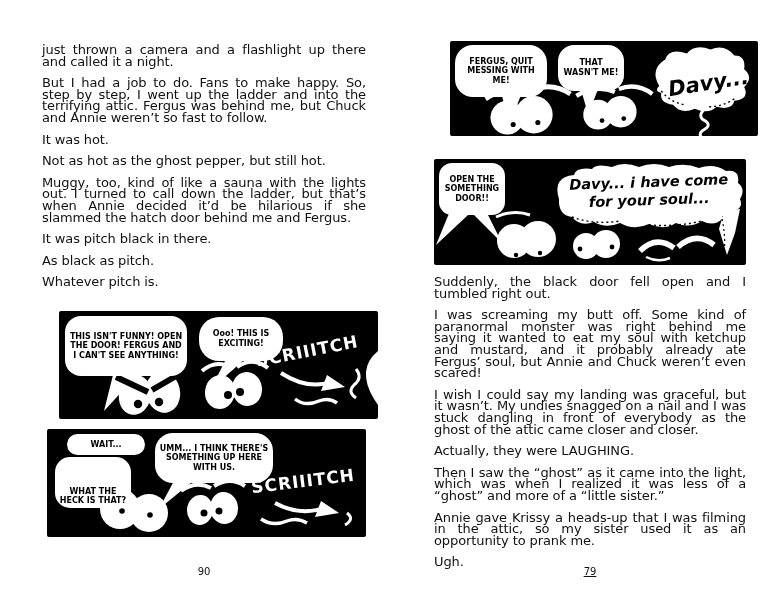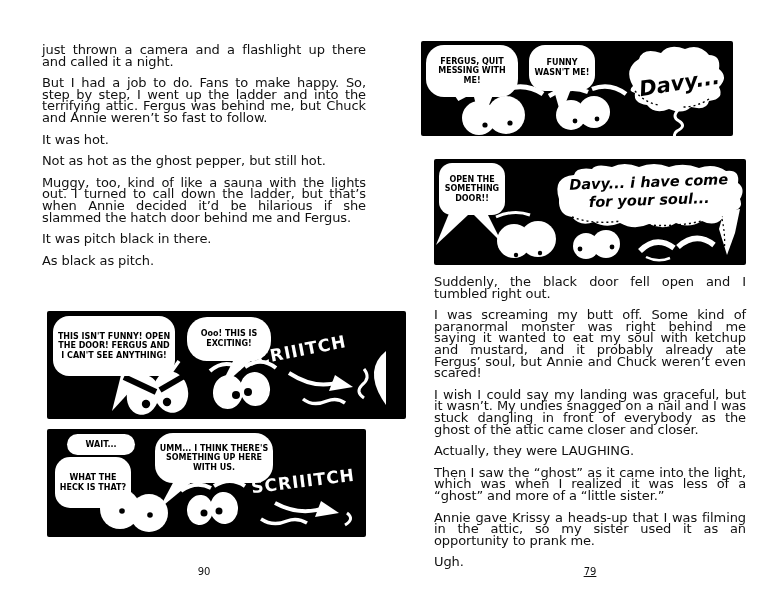--- a/index.html
+++ b/index.html
@@ -9,34 +9,34 @@
   .textcol{position:absolute;text-align:justify;font-size:13px;line-height:11.6px;
            letter-spacing:-0.1px;}
   .textcol p{margin:0 0 10px 0;}
   #left-text{left:42px;top:44px;width:324px;}
   #right-text{left:434px;top:276px;width:312px;}
   .pagenum{position:absolute;top:566px;font-size:10px;text-align:center;}
   #pagenum-left{left:42px;width:324px;}
   #pagenum-right{left:434px;width:312px;text-decoration:underline;}
   
   .panel{position:absolute;background:#000;overflow:hidden;border-radius:2px;}
-  #panel-l1{left:47px;top:311px;width:319px;height:108px;padding-left:40px;}
+  #panel-l1{left:59px;top:311px;width:319px;height:108px;}
   #panel-l2{left:47px;top:429px;width:319px;height:108px;}
-  #panel-r1{left:421px;top:41px;width:312px;height:95px;}
+  #panel-r1{left:450px;top:41px;width:264px;height:95px;padding-left:44px;}
   #panel-r2{left:434px;top:159px;width:312px;height:106px;}
   .panel svg.art{position:absolute;left:0;top:0;width:100%;height:100%;}
   
   .bubble{position:absolute;background:#fff;color:#000;font-weight:bold;
           font-size:8px;line-height:9.6px;text-align:center;
           display:flex;align-items:center;justify-content:center;
           padding:2px 4px;box-sizing:border-box;}
   .b-l1-1{left:6px;top:5px;width:122px;height:60px;border-radius:16px;}
   .b-l1-2{left:140px;top:6px;width:84px;height:44px;border-radius:20px;justify-content:flex-end;}
-  .b-l2-1a{left:20px;top:5px;width:68px;height:21px;border-radius:11px;}
-  .b-l2-1b{left:8px;top:28px;width:76px;height:51px;border-radius:15px;}
+  .b-l2-1a{left:20px;top:5px;width:78px;height:21px;border-radius:11px;}
+  .b-l2-1b{left:8px;top:28px;width:76px;height:51px;border-radius:15px;align-items:flex-end;}
   .b-l2-2{left:108px;top:4px;width:118px;height:50px;border-radius:18px;}
   .b-r1-1{left:5px;top:4px;width:92px;height:52px;border-radius:18px;}
   .b-r1-2{left:108px;top:4px;width:66px;height:46px;border-radius:16px;}
   .b-r2-1{left:5px;top:4px;width:66px;height:52px;border-radius:13px;}
   
   .sfx{position:absolute;color:#fff;font-weight:bold;font-size:17px;
        letter-spacing:1px;white-space:nowrap;}
   .sfx-l1{left:196px;top:30px;transform:rotate(-11deg);}
   .sfx-l2{left:204px;top:42px;transform:rotate(-7deg);}
   
@@ -52,20 +52,21 @@
 <div id="spread">
 
   <div id="left-text" class="textcol">
     <p>just thrown a camera and a flashlight up there and called it a night.</p>
     <p>But I had a job to do. Fans to make happy. So, step by step, I went up the ladder and into the terrifying attic. Fergus was behind me, but Chuck and Annie weren’t so fast to follow.</p>
     <p>It was hot.</p>
     <p>Not as hot as the ghost pepper, but still hot.</p>
     <p>Muggy, too, kind of like a sauna with the lights out. I turned to call down the ladder, but that’s when Annie decided it’d be hilarious if she slammed the hatch door behind me and Fergus.</p>
     <p>It was pitch black in there.</p>
     <p>As black as pitch.</p>
+    <p>Whatever pitch is.</p>
   </div>
 
   <div class="panel" id="panel-l1">
     <svg class="art" viewBox="0 0 319 108">
 
       <polygon points="55,60 78,64 45,100" fill="#fff"></polygon>
       <polygon points="168,46 186,48 152,78" fill="#fff"></polygon>
 
       <g>
         <ellipse cx="76" cy="84" rx="16" ry="20" fill="#fff" transform="rotate(12 76 84)"></ellipse>
@@ -174,21 +175,21 @@
       <g>
         <path d="M212,45 Q202,28 218,18 Q222,6 240,12 Q248,2 264,8 Q278,2 288,14 Q300,14 298,28 Q308,36 298,46 Q304,58 288,60 Q286,70 270,66 Q262,74 248,68 Q234,74 226,64 Q212,62 214,52 Q206,50 212,45 Z" fill="#fff"></path>
         <path d="M214,50 Q224,62 238,64 M288,58 Q276,66 262,66" stroke="#000" stroke-width="1.4" stroke-dasharray="2 3" fill="none"></path>
         <path d="M258,68 q-8,8 0,12 q8,5 -2,10 q-6,5 2,9" stroke="#fff" stroke-width="3" fill="none"></path>
       </g>
     </svg>
     <div class="bubble b-r1-1">
       <span>FERGUS, QUIT MESSING WITH ME!</span>
     </div>
     <div class="bubble b-r1-2">
-      <span>FUNNY WASN'T ME!</span>
+      <span>THAT WASN'T ME!</span>
     </div>
     <div class="ghost-text g-r1">Davy...</div>
   </div>
 
   <div class="panel" id="panel-r2">
     <svg class="art" viewBox="0 0 312 106">
 
       <polygon points="16,52 34,56 2,86" fill="#fff"></polygon>
       <polygon points="38,54 54,56 68,84" fill="#fff"></polygon>
 

